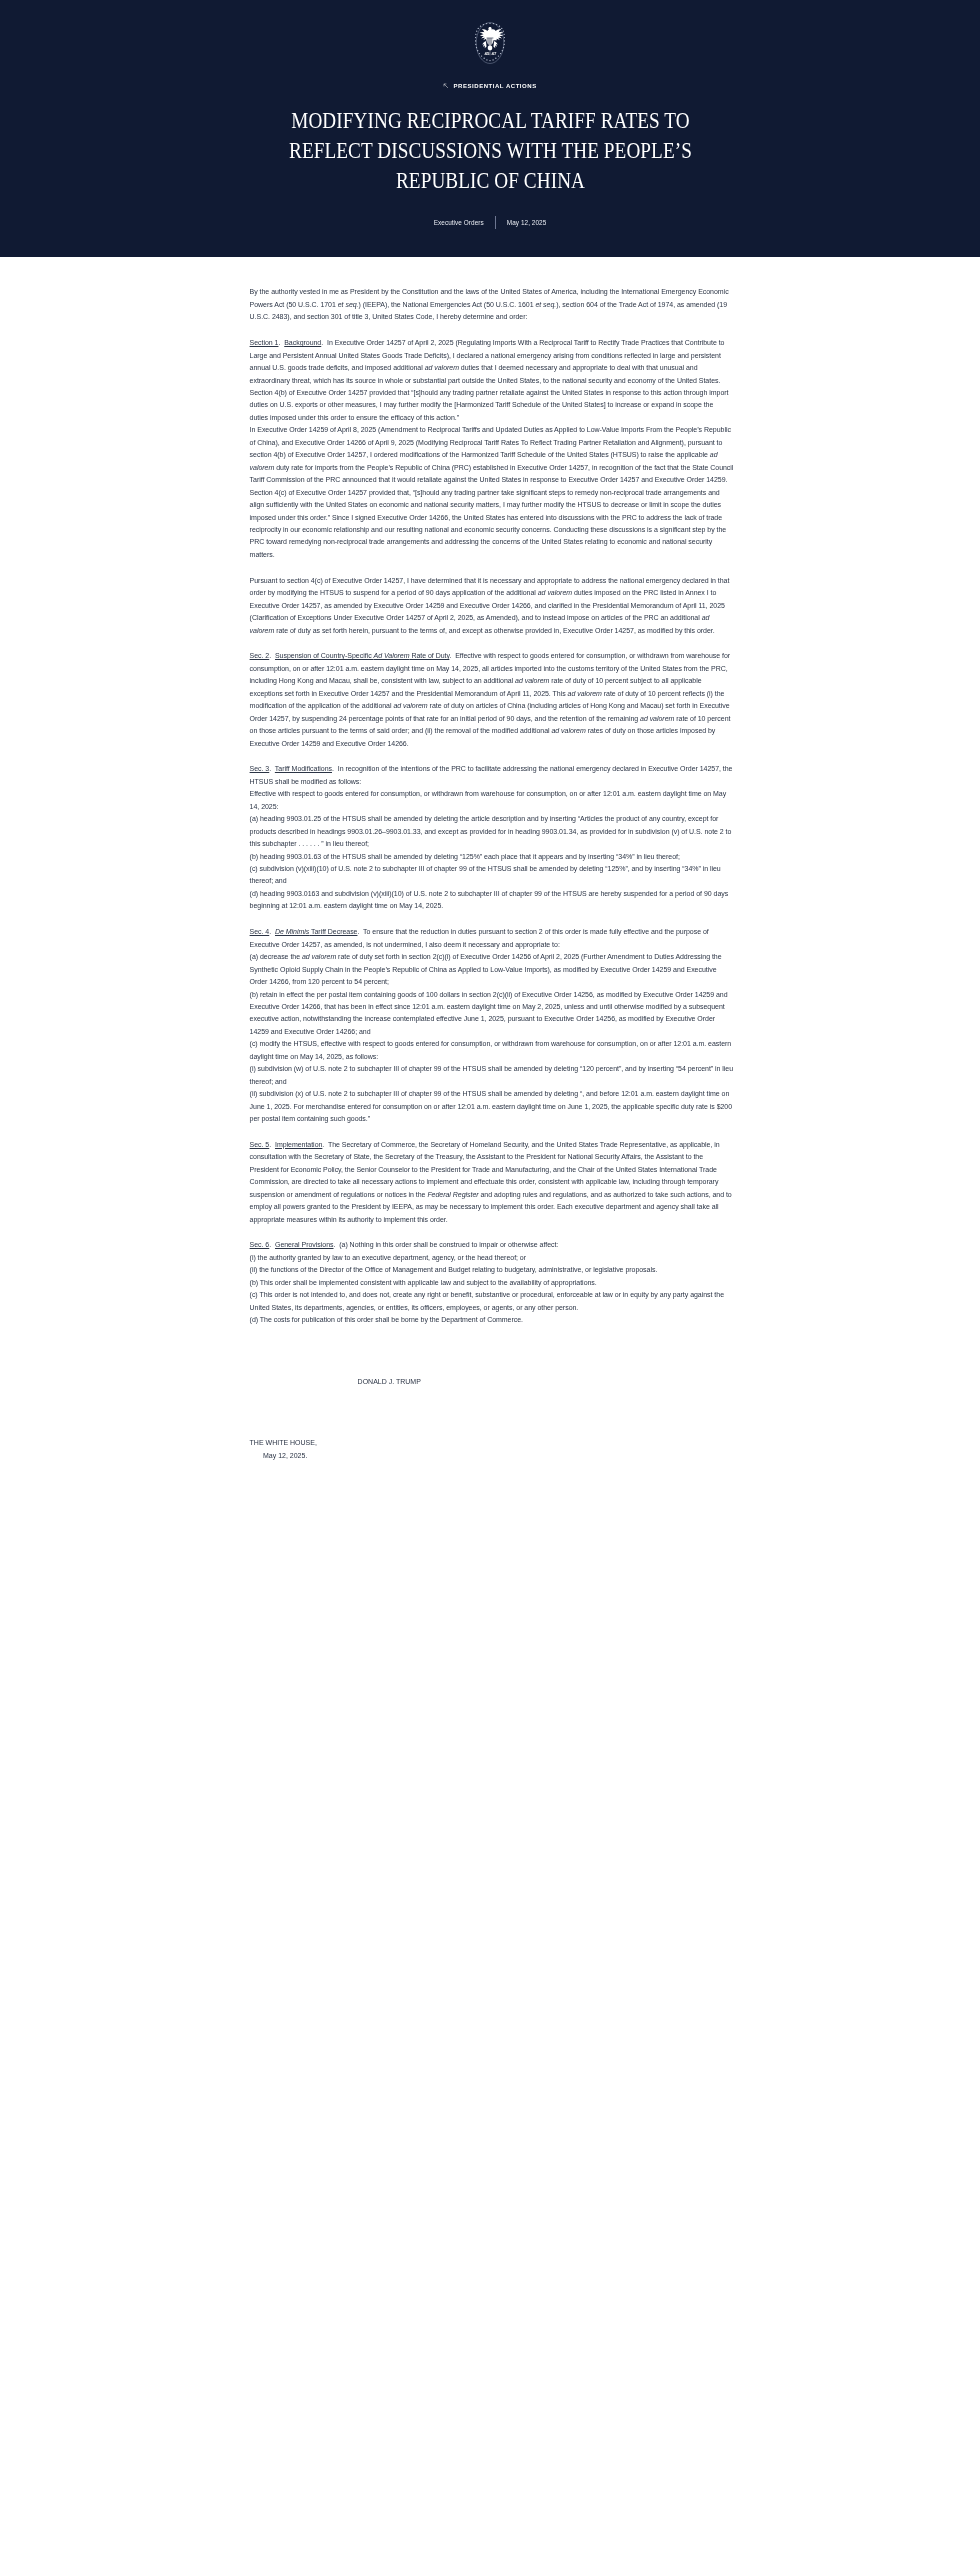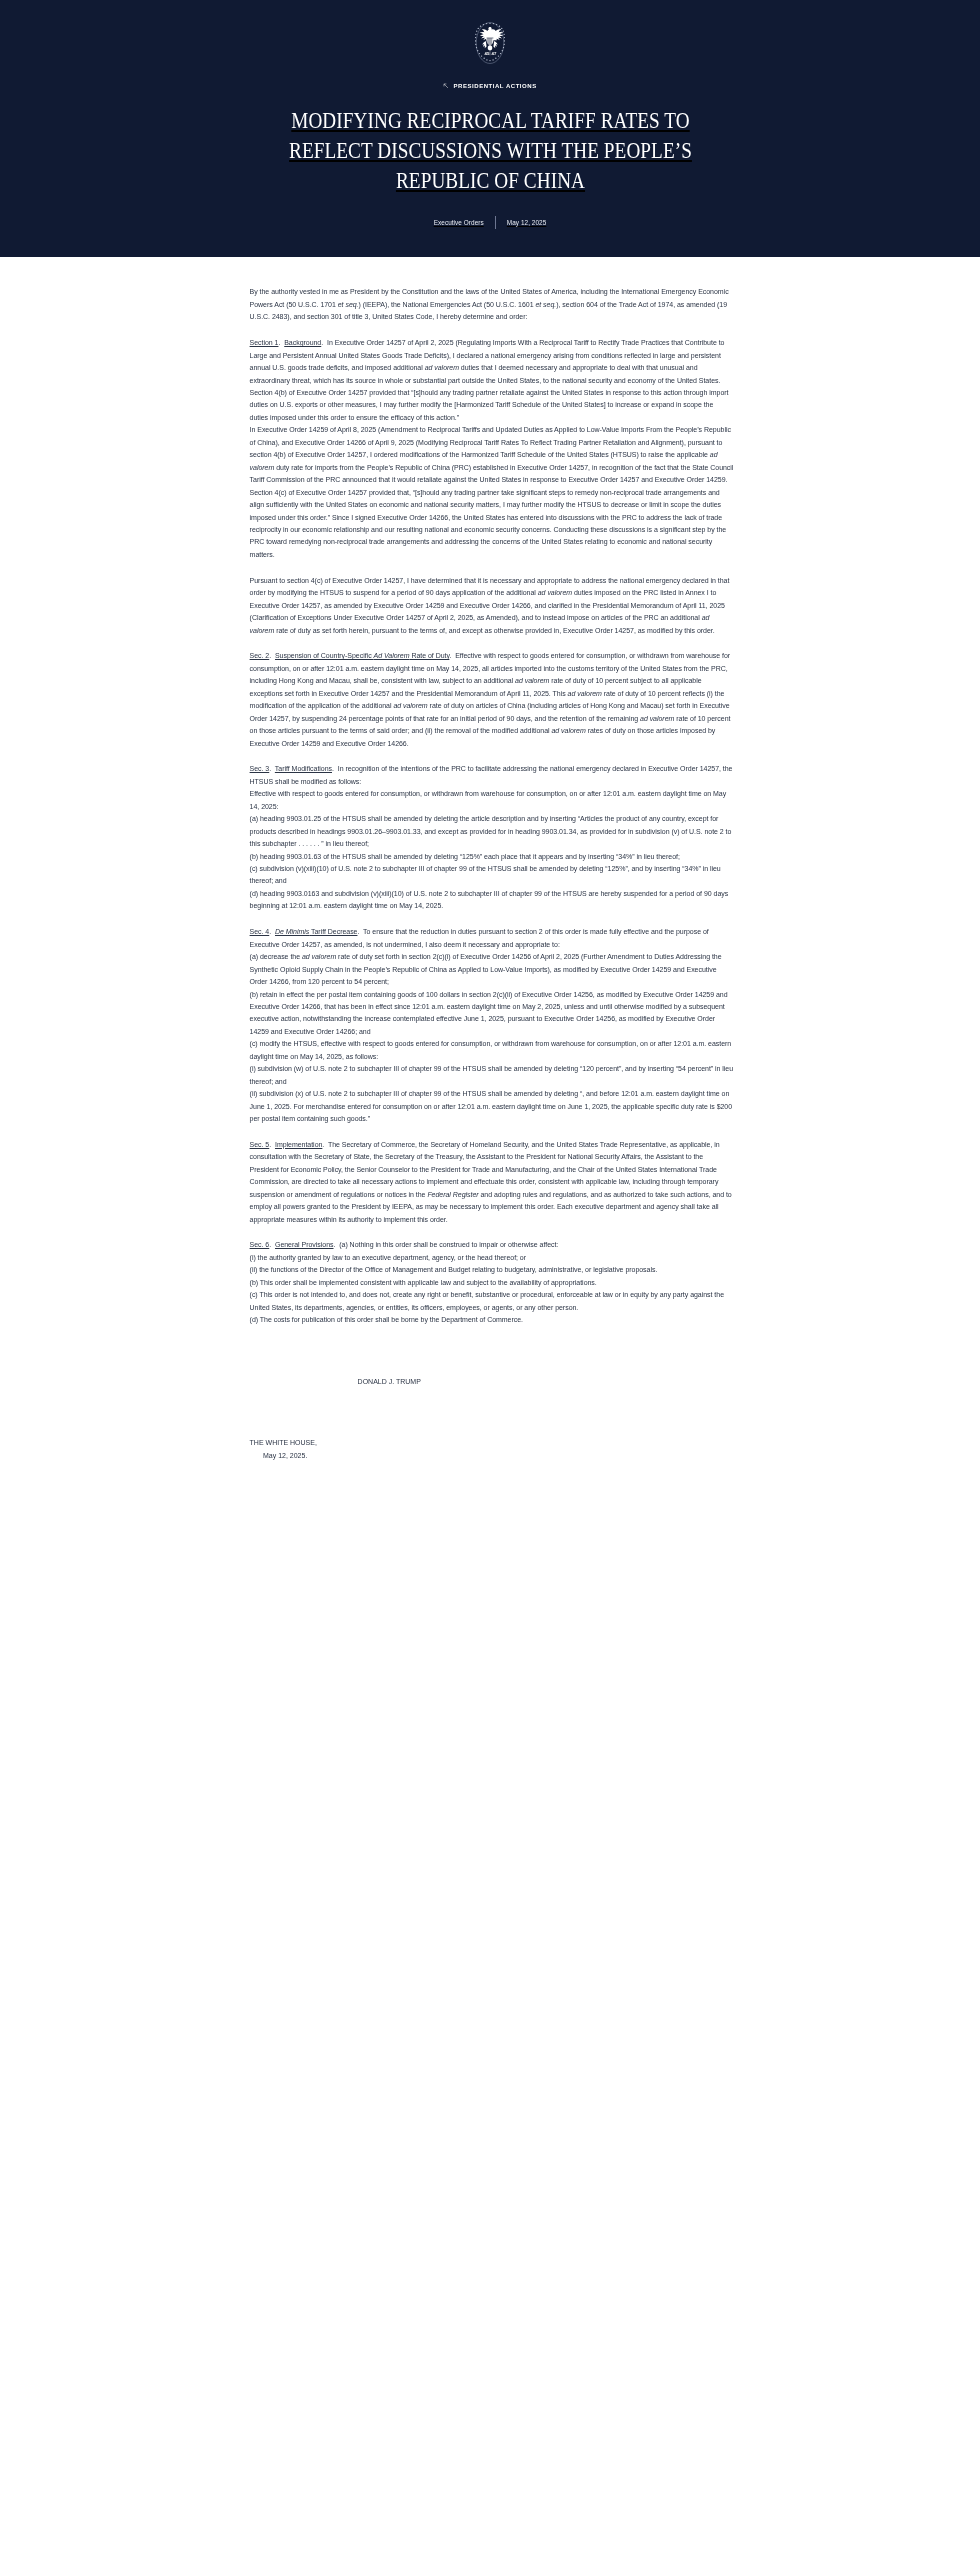--- a/index.html
+++ b/index.html
@@ -18,21 +18,20 @@
     width: 100%;
     padding: 20.6px 0 28px 0;
     position: relative;
     overflow: hidden;
   }
   .hero-inner {
     max-width: 567px;
     margin: 0 auto;
     text-align: center;
     padding: 0 20.6px;
-    text-decoration: underline;
   }
   .seal-wrap {
     display: flex;
     justify-content: center;
     align-items: center;
     margin-bottom: 17.5px;
   }
   .seal {
     width: 34px;
     height: 44px;

